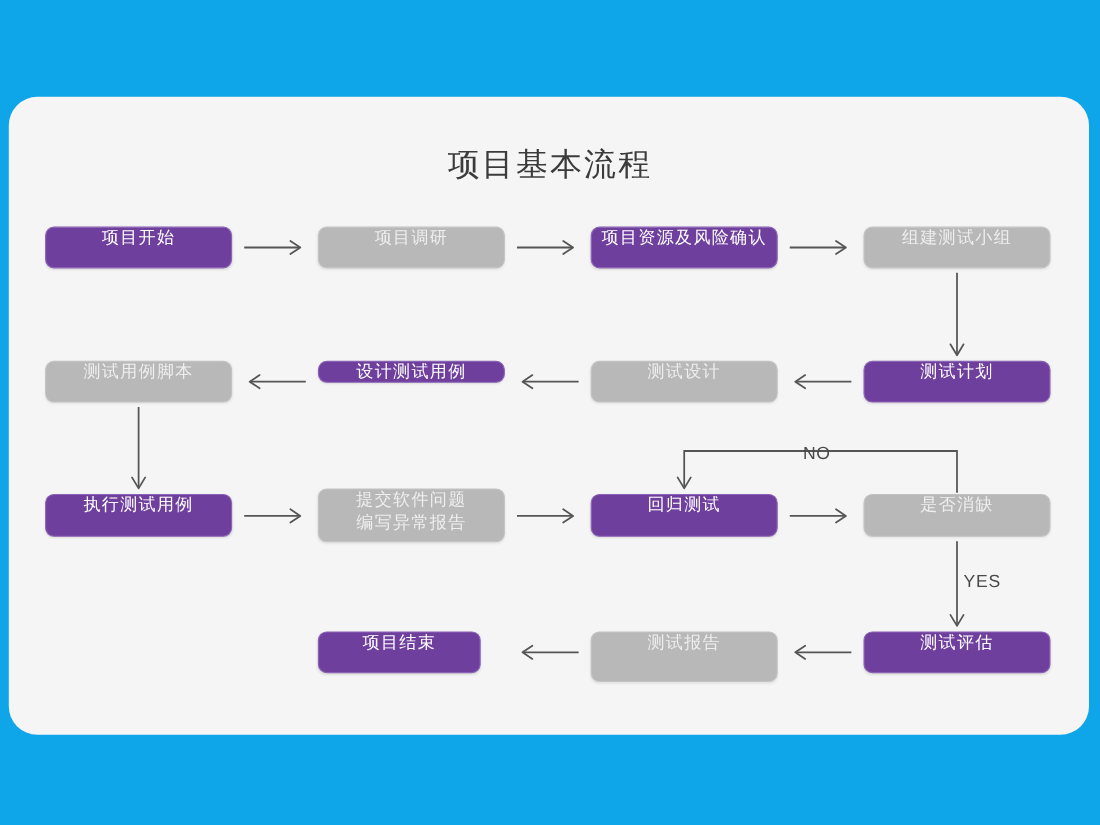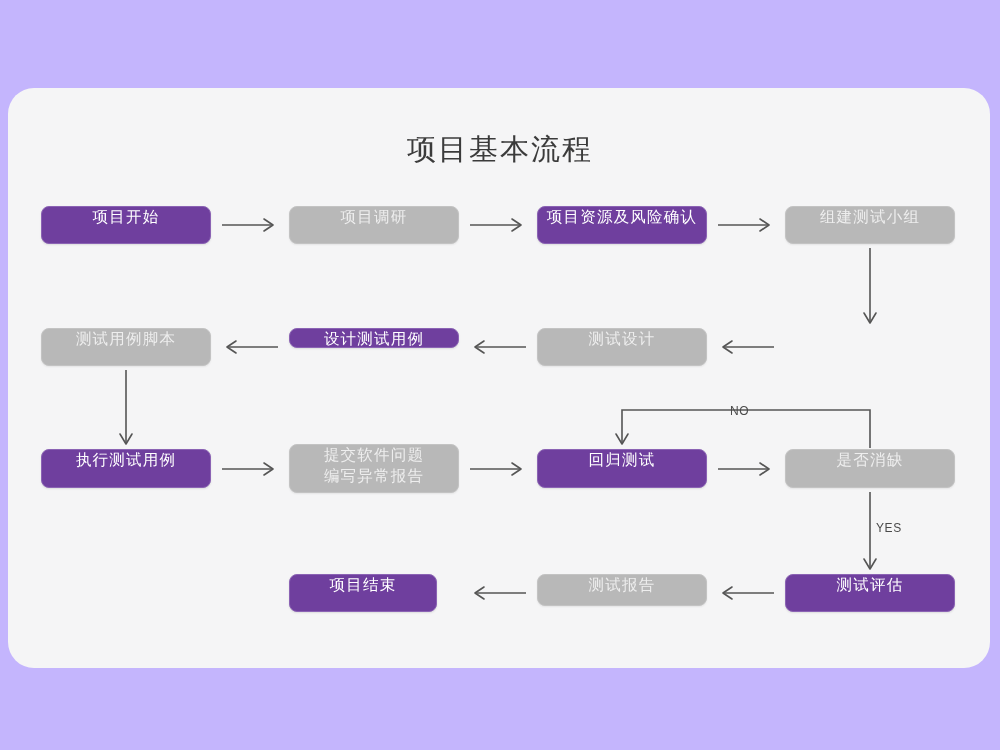--- a/index.html
+++ b/index.html
@@ -11,21 +11,21 @@
     width: 1000px;
     height: 750px;
     font-family: "Liberation Sans", "DejaVu Sans", sans-serif;
     overflow: hidden;
   }
 
   #stage {
     position: relative;
     width: 1000px;
     height: 750px;
-    background: #c4b5fd;
+    background: #0ea5e9;
   }
 
   
   .card {
     position: absolute;
     left: 8px;
     top: 88px;
     width: 982px;
     height: 580px;
     background: #f5f5f6;
@@ -89,21 +89,21 @@
   }
   .arrow-head {
     stroke: #555555;
     stroke-width: 1.6;
     fill: none;
     stroke-linecap: round;
     stroke-linejoin: round;
   }
   .branch-label {
     position: absolute;
-    font-size: 12px;
+    font-size: 16px;
     color: #4a4a4a;
     letter-spacing: 0.6px;
     user-select: none;
   }
 </style>
 </head>
 <body>
 
 <div id="stage">
 
@@ -199,20 +199,23 @@
   </div>
 
   <div class="node gray" style="left:41px; top:328px; width:170px; height:38px;">
     <span>测试用例脚本</span>
   </div>
   <div class="node purple" style="left:289px; top:328px; width:170px; height:20px;">
     <span>设计测试用例</span>
   </div>
   <div class="node gray" style="left:537px; top:328px; width:170px; height:38px;">
     <span>测试设计</span>
+  </div>
+  <div class="node purple" style="left:785px; top:328px; width:170px; height:38px;">
+    <span>测试计划</span>
   </div>
 
   <div class="node purple" style="left:41px; top:449px; width:170px; height:39px;">
     <span>执行测试用例</span>
   </div>
   <div class="node gray" style="left:289px; top:444px; width:170px; height:49px;">
     <span>
       <span class="line2">提交软件问题</span>
       <span class="line2">编写异常报告</span>
     </span>
@@ -220,20 +223,20 @@
   <div class="node purple" style="left:537px; top:449px; width:170px; height:39px;">
     <span>回归测试</span>
   </div>
   <div class="node gray" style="left:785px; top:449px; width:170px; height:39px;">
     <span>是否消缺</span>
   </div>
 
   <div class="node purple" style="left:289px; top:574px; width:148px; height:38px;">
     <span>项目结束</span>
   </div>
-  <div class="node gray" style="left:537px; top:574px; width:170px; height:32px;">
+  <div class="node gray" style="left:537px; top:574px; width:170px; height:46px;">
     <span>测试报告</span>
   </div>
   <div class="node purple" style="left:785px; top:574px; width:170px; height:38px;">
     <span>测试评估</span>
   </div>
 
 </div>
 
 </body></html>

